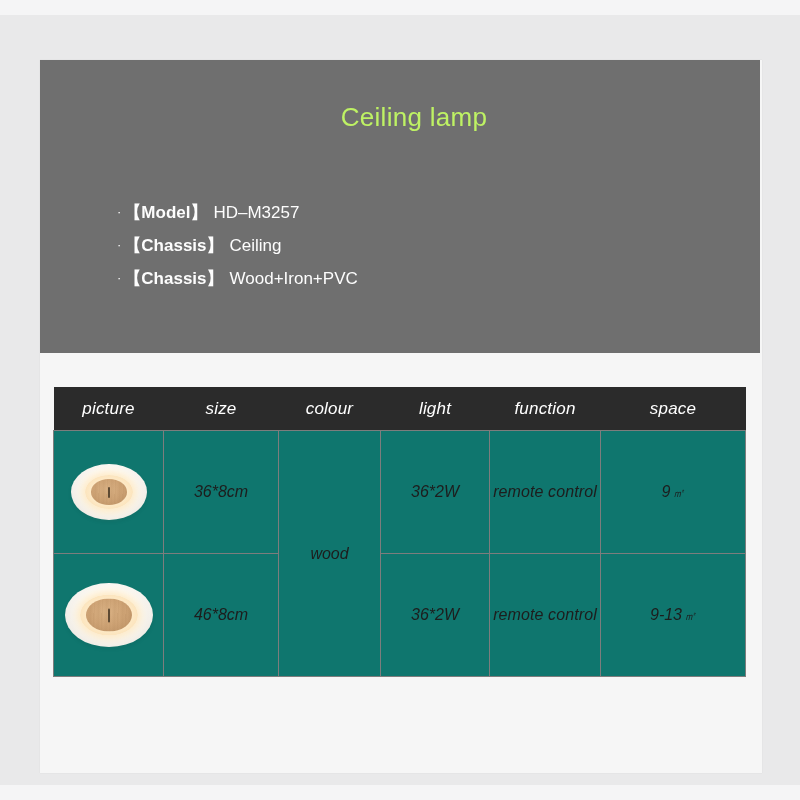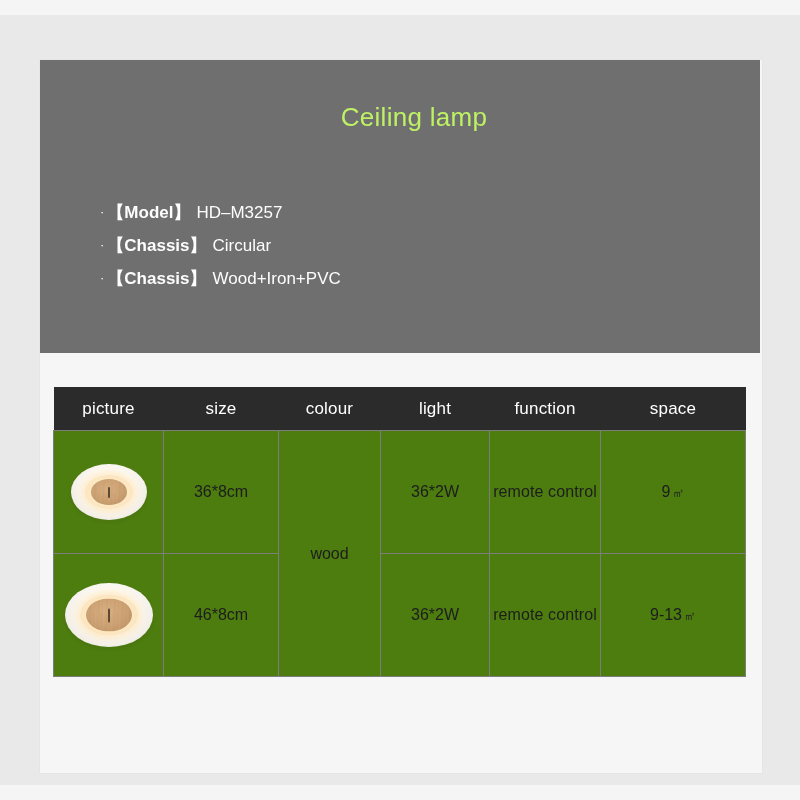--- a/index.html
+++ b/index.html
@@ -54,21 +54,21 @@
   .spec-cols {
     position: absolute;
     left: 0;
     top: 136px;
     width: 720px;
     display: flex;
   }
   .spec-col {
     box-sizing: border-box;
   }
-  .spec-col.left  { width: 348px; padding-left: 60px; }
+  .spec-col.left  { width: 348px; padding-left: 77px; }
   .spec-col.right { width: 372px; padding-left: 18px; }
   .spec-line {
     color: #fdfdfd;
     font-size: 17px;
     line-height: 32px;
     white-space: nowrap;
   }
   .spec-line .dot {
     display: inline-block;
     font-size: 13px;
@@ -89,34 +89,35 @@
   .table-wrap {
     position: absolute;
     left: 53px;
     top: 387px;
     width: 692px;
   }
   table.spec-table {
     border-collapse: collapse;
     table-layout: fixed;
     width: 692px;
+    font-style: italic;
   }
   table.spec-table thead th {
     background: #2b2b2b;
     color: #ffffff;
     font-size: 17px;
     font-weight: 400;
     height: 41px;
     text-align: center;
     border: none;
     letter-spacing: 0.2px;
   }
   table.spec-table tbody td {
     border: 1px solid #7d7d7d;
-    background: #4d7c0f;
+    background: #0f766e;
     text-align: center;
     vertical-align: middle;
     color: #1d1d1d;
     font-size: 16px;
     height: 120px;
   }
   td.small-text { font-size: 10.5px; letter-spacing: 0.1px; }
   td.colour-cell { font-size: 19px; margin-top: 44px; }
   td.pic-cell { padding: 0; }
   .unit {
@@ -184,21 +185,21 @@
 <div class="banner">
   <div class="banner-title">Ceiling lamp</div>
 
   <div class="spec-cols">
 
     <div class="spec-col left">
       <div class="spec-line">
         <span class="dot">·</span><span class="key">【Model】</span><span class="val">HD–M3257</span>
       </div>
       <div class="spec-line">
-        <span class="dot">·</span><span class="key">【Chassis】</span><span class="val">Circular</span>
+        <span class="dot">·</span><span class="key">【Chassis】</span><span class="val">Ceiling</span>
       </div>
       <div class="spec-line">
         <span class="dot">·</span><span class="key">【Chassis】</span><span class="val">Wood+Iron+PVC</span>
       </div>
     </div>
 
 
   </div>
 </div>
 

